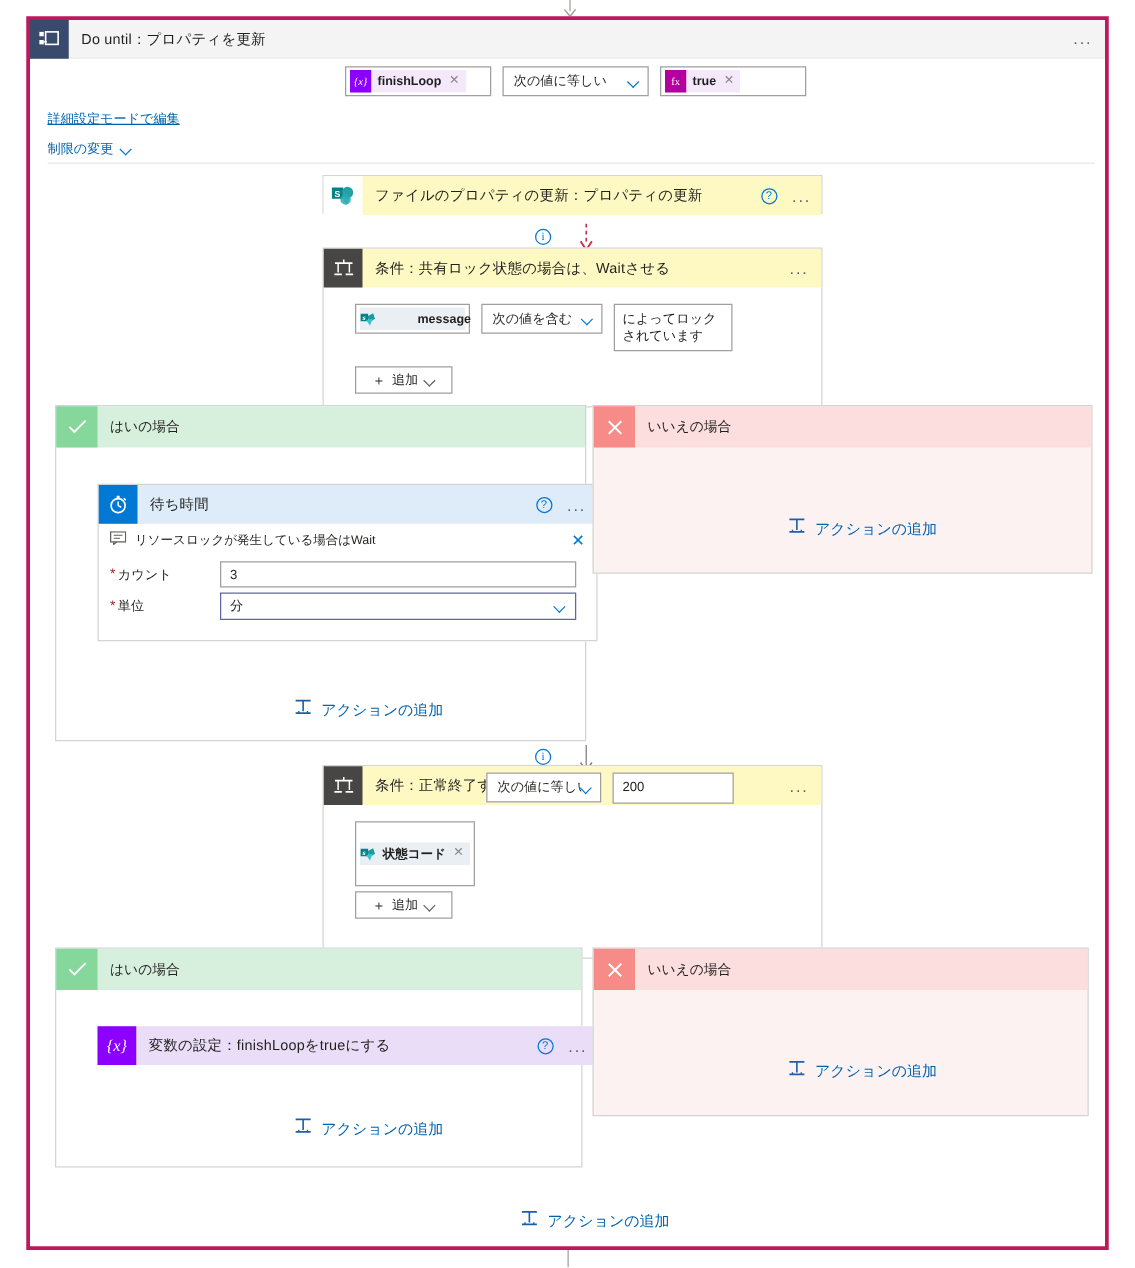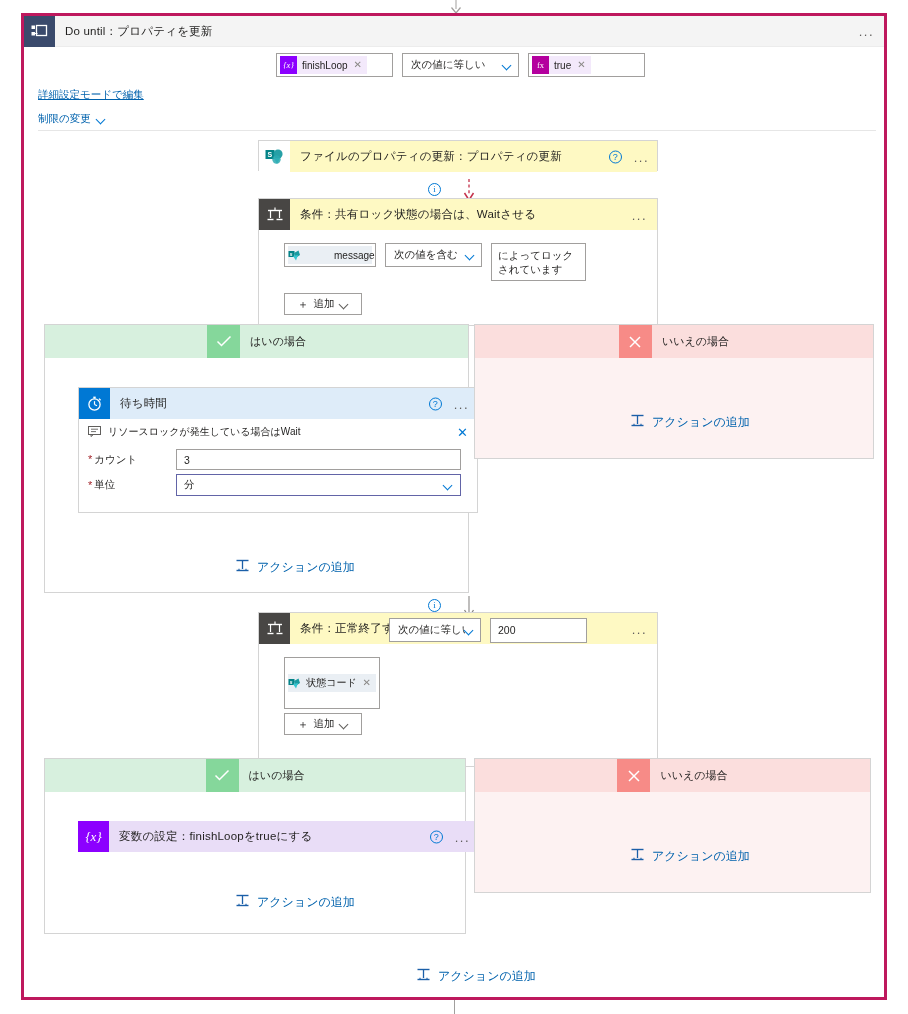--- a/index.html
+++ b/index.html
@@ -98,20 +98,21 @@
     font-style: italic;
     font-family: "Liberation Serif", serif;
   }
   .tglyph.v-purple { background: #8c00ff; }
   .tglyph.v-magenta { background: #b4009e; font-style: normal; font-weight: normal; font-family: "Liberation Serif", serif;}
   .token .tlabel {
     font-size: 10px;
     color: #201f1e;
     padding: 0 6px 0 5px;
     white-space: nowrap;
+    font-weight: bold;
   }
   .token .tclose {
     font-size: 10px;
     color: #8a8886;
     padding-right: 5px;
     cursor: pointer;
     line-height: 1;
   }
   .selectbox {
     border: 1px solid #a19f9d;
@@ -268,21 +269,20 @@
   .branch {
     position: absolute;
     border: 1px solid #d4d4d4;
   }
   .branch-yes { background: #ffffff; }
   .branch-no  { background: #fdf2f2; }
   .branchhdr {
     height: 33px;
     display: flex;
     align-items: center;
-    justify-content: center;
   }
   .branchhdr.yes { background: #d7f0de; }
   .branchhdr.no  { background: #fbdedd; }
   .bmark {
     width: 33px; height: 33px;
     flex: 0 0 33px;
     display: flex; align-items: center; justify-content: center;
   }
   .bmark.yes { background: #85d79b; }
   .bmark.no  { background: #f78b87; }

